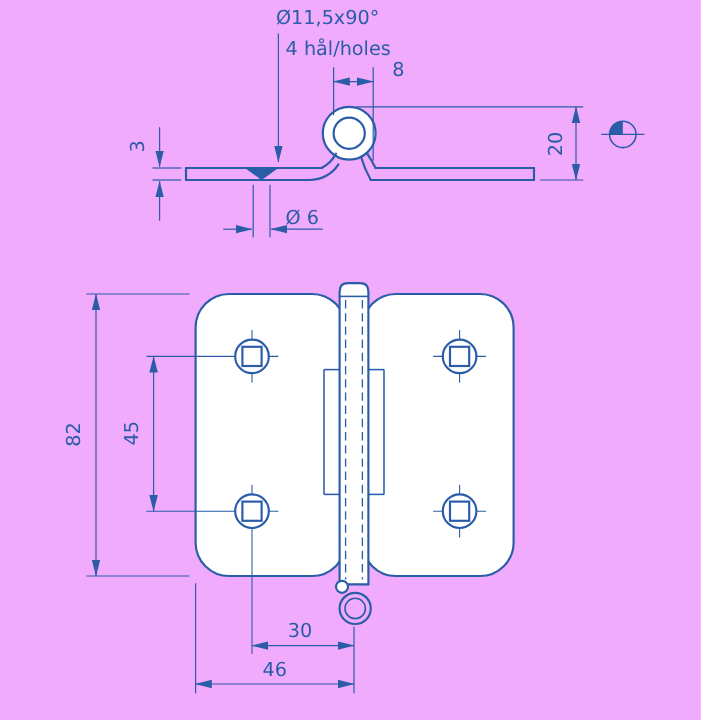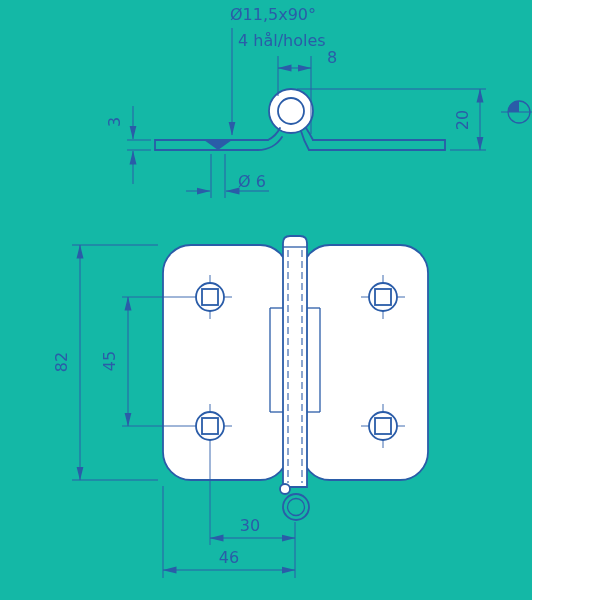--- a/index.html
+++ b/index.html
@@ -1,16 +1,16 @@
 <!DOCTYPE html>
 <html><head>
 <meta charset="utf-8">
 <style>
   html,body{margin:0;padding:0;background:#ffffff;}
-  .canvas{position:relative;width:532px;height:600px;background:#14b8a6;overflow:hidden;}
+  .canvas{position:relative;width:584px;height:600px;background:#f0abfc;overflow:hidden;}
   svg{display:block;}
   svg text{font-family:"DejaVu Sans", sans-serif;font-size:16px;fill:#2a5ca8;}
   .o   {stroke:#2a5ca8;stroke-width:1.8;fill:none;stroke-linecap:round;}
   .of  {stroke:#2a5ca8;stroke-width:1.8;fill:#ffffff;}
   .mid {stroke:#2a5ca8;stroke-width:1.3;fill:none;}
   .d   {stroke:#2a5ca8;stroke-width:1;fill:none;}
   .h   {stroke:#2a5ca8;stroke-width:0.9;fill:none;}
   .dash{stroke:#2a5ca8;stroke-width:1.1;fill:none;stroke-dasharray:7 4;}
   .fb  {fill:#2a5ca8;stroke:none;}
 </style>

